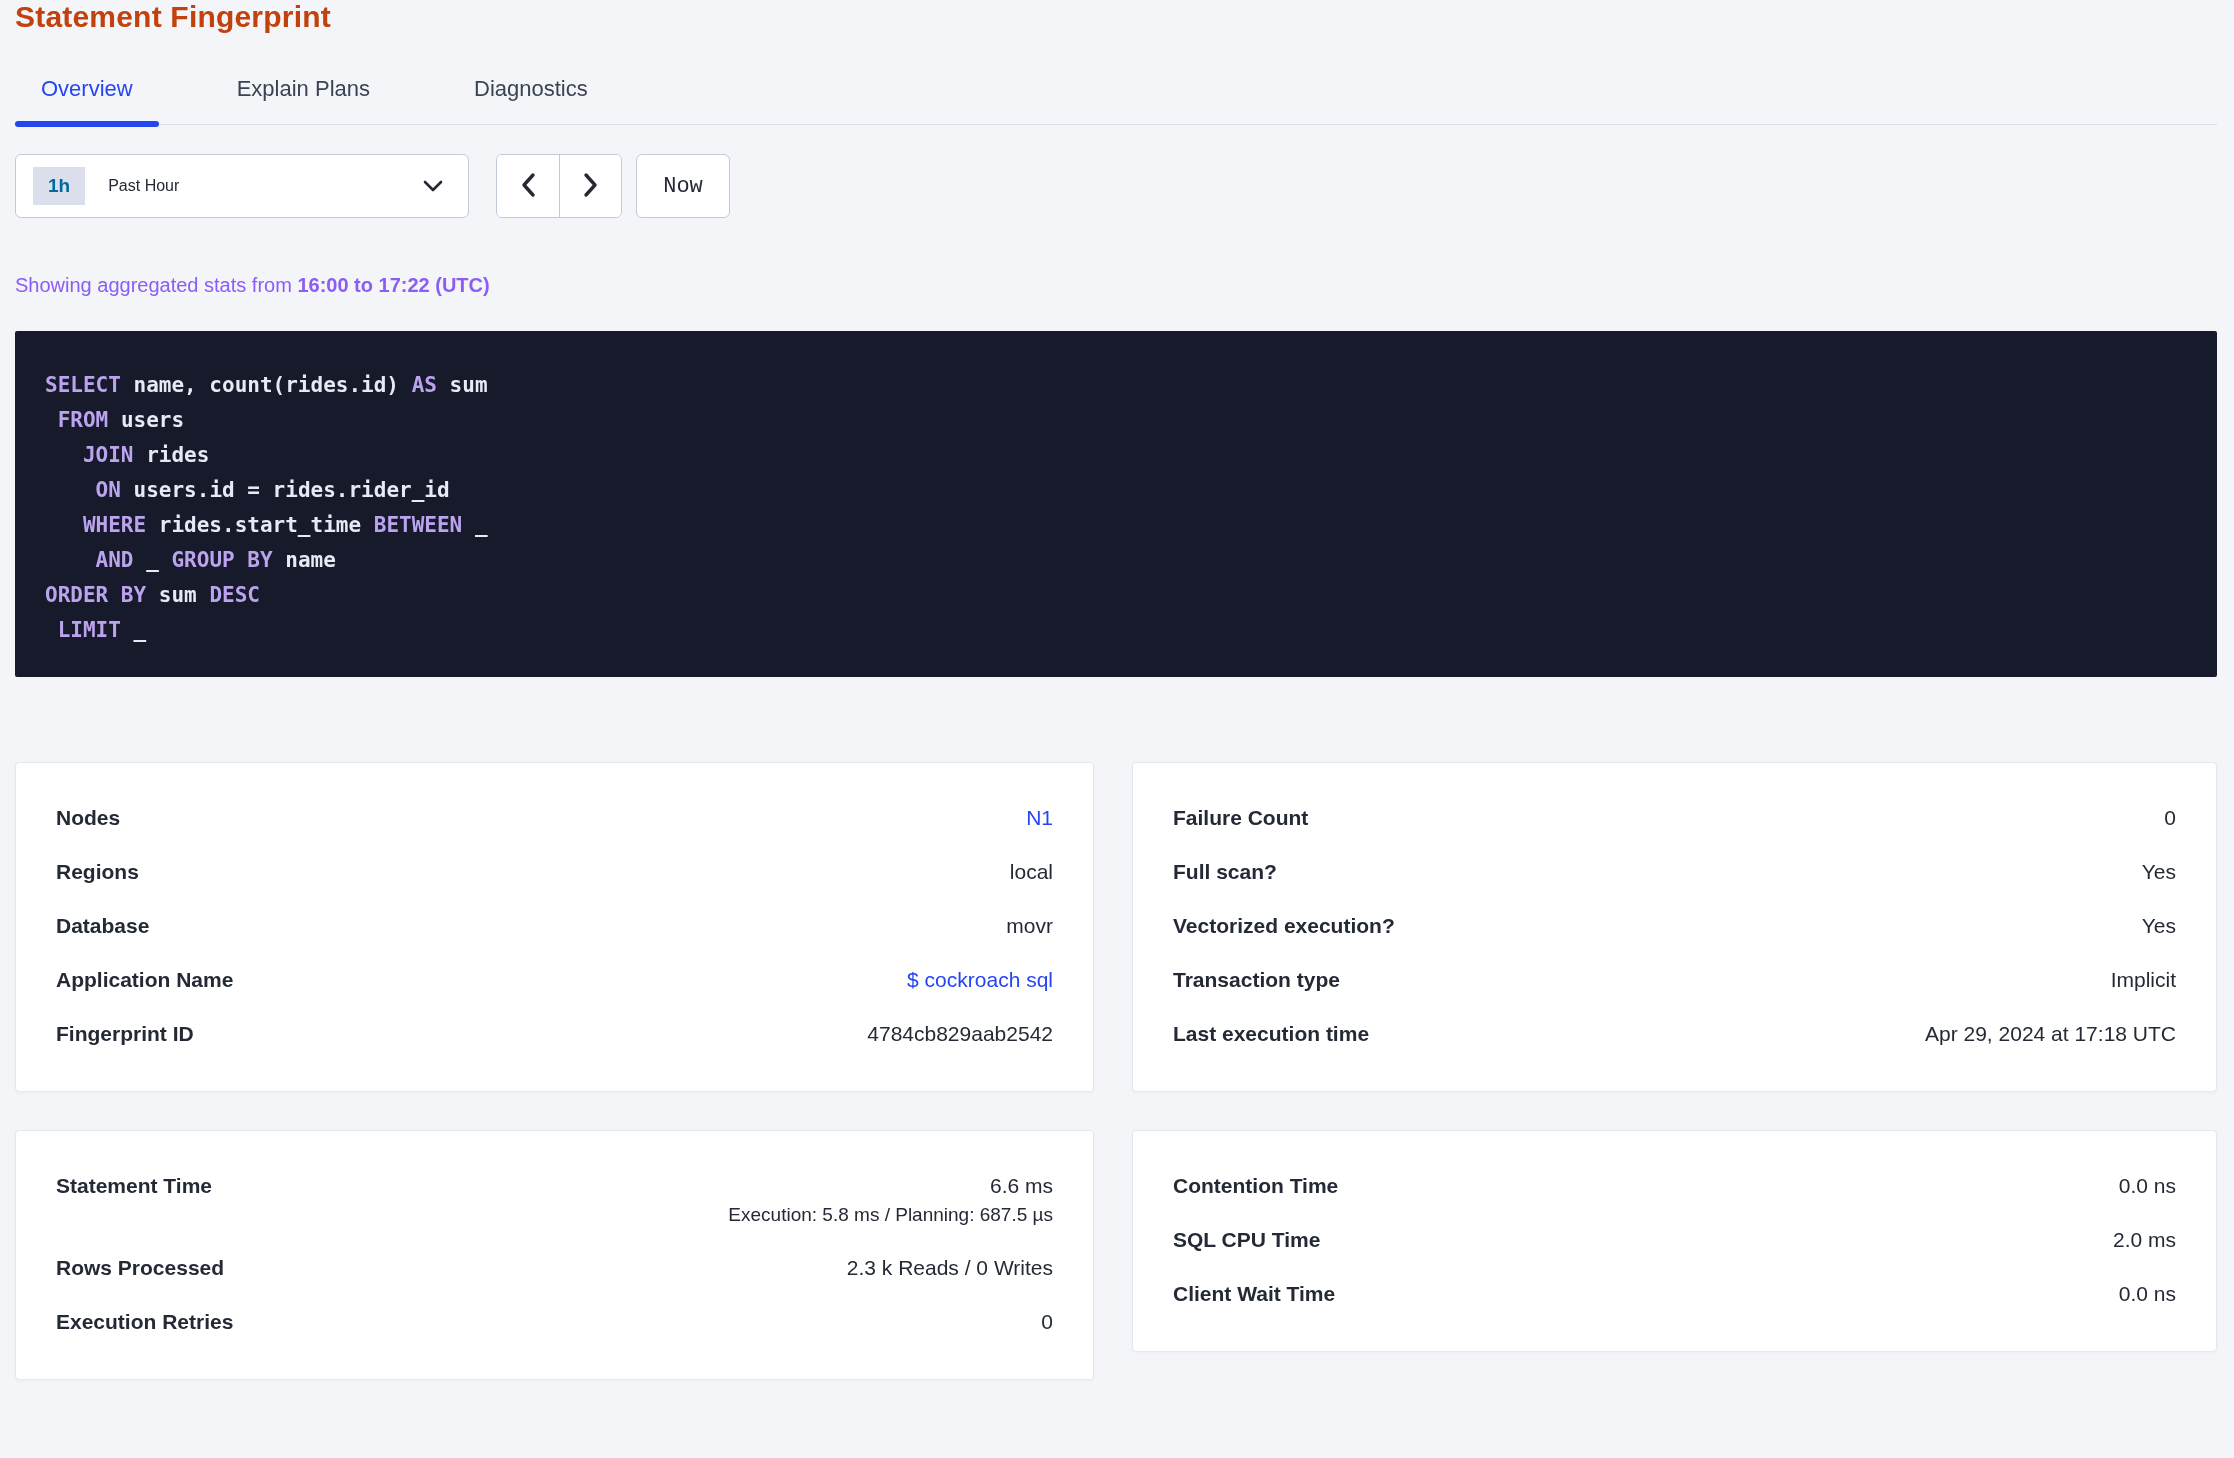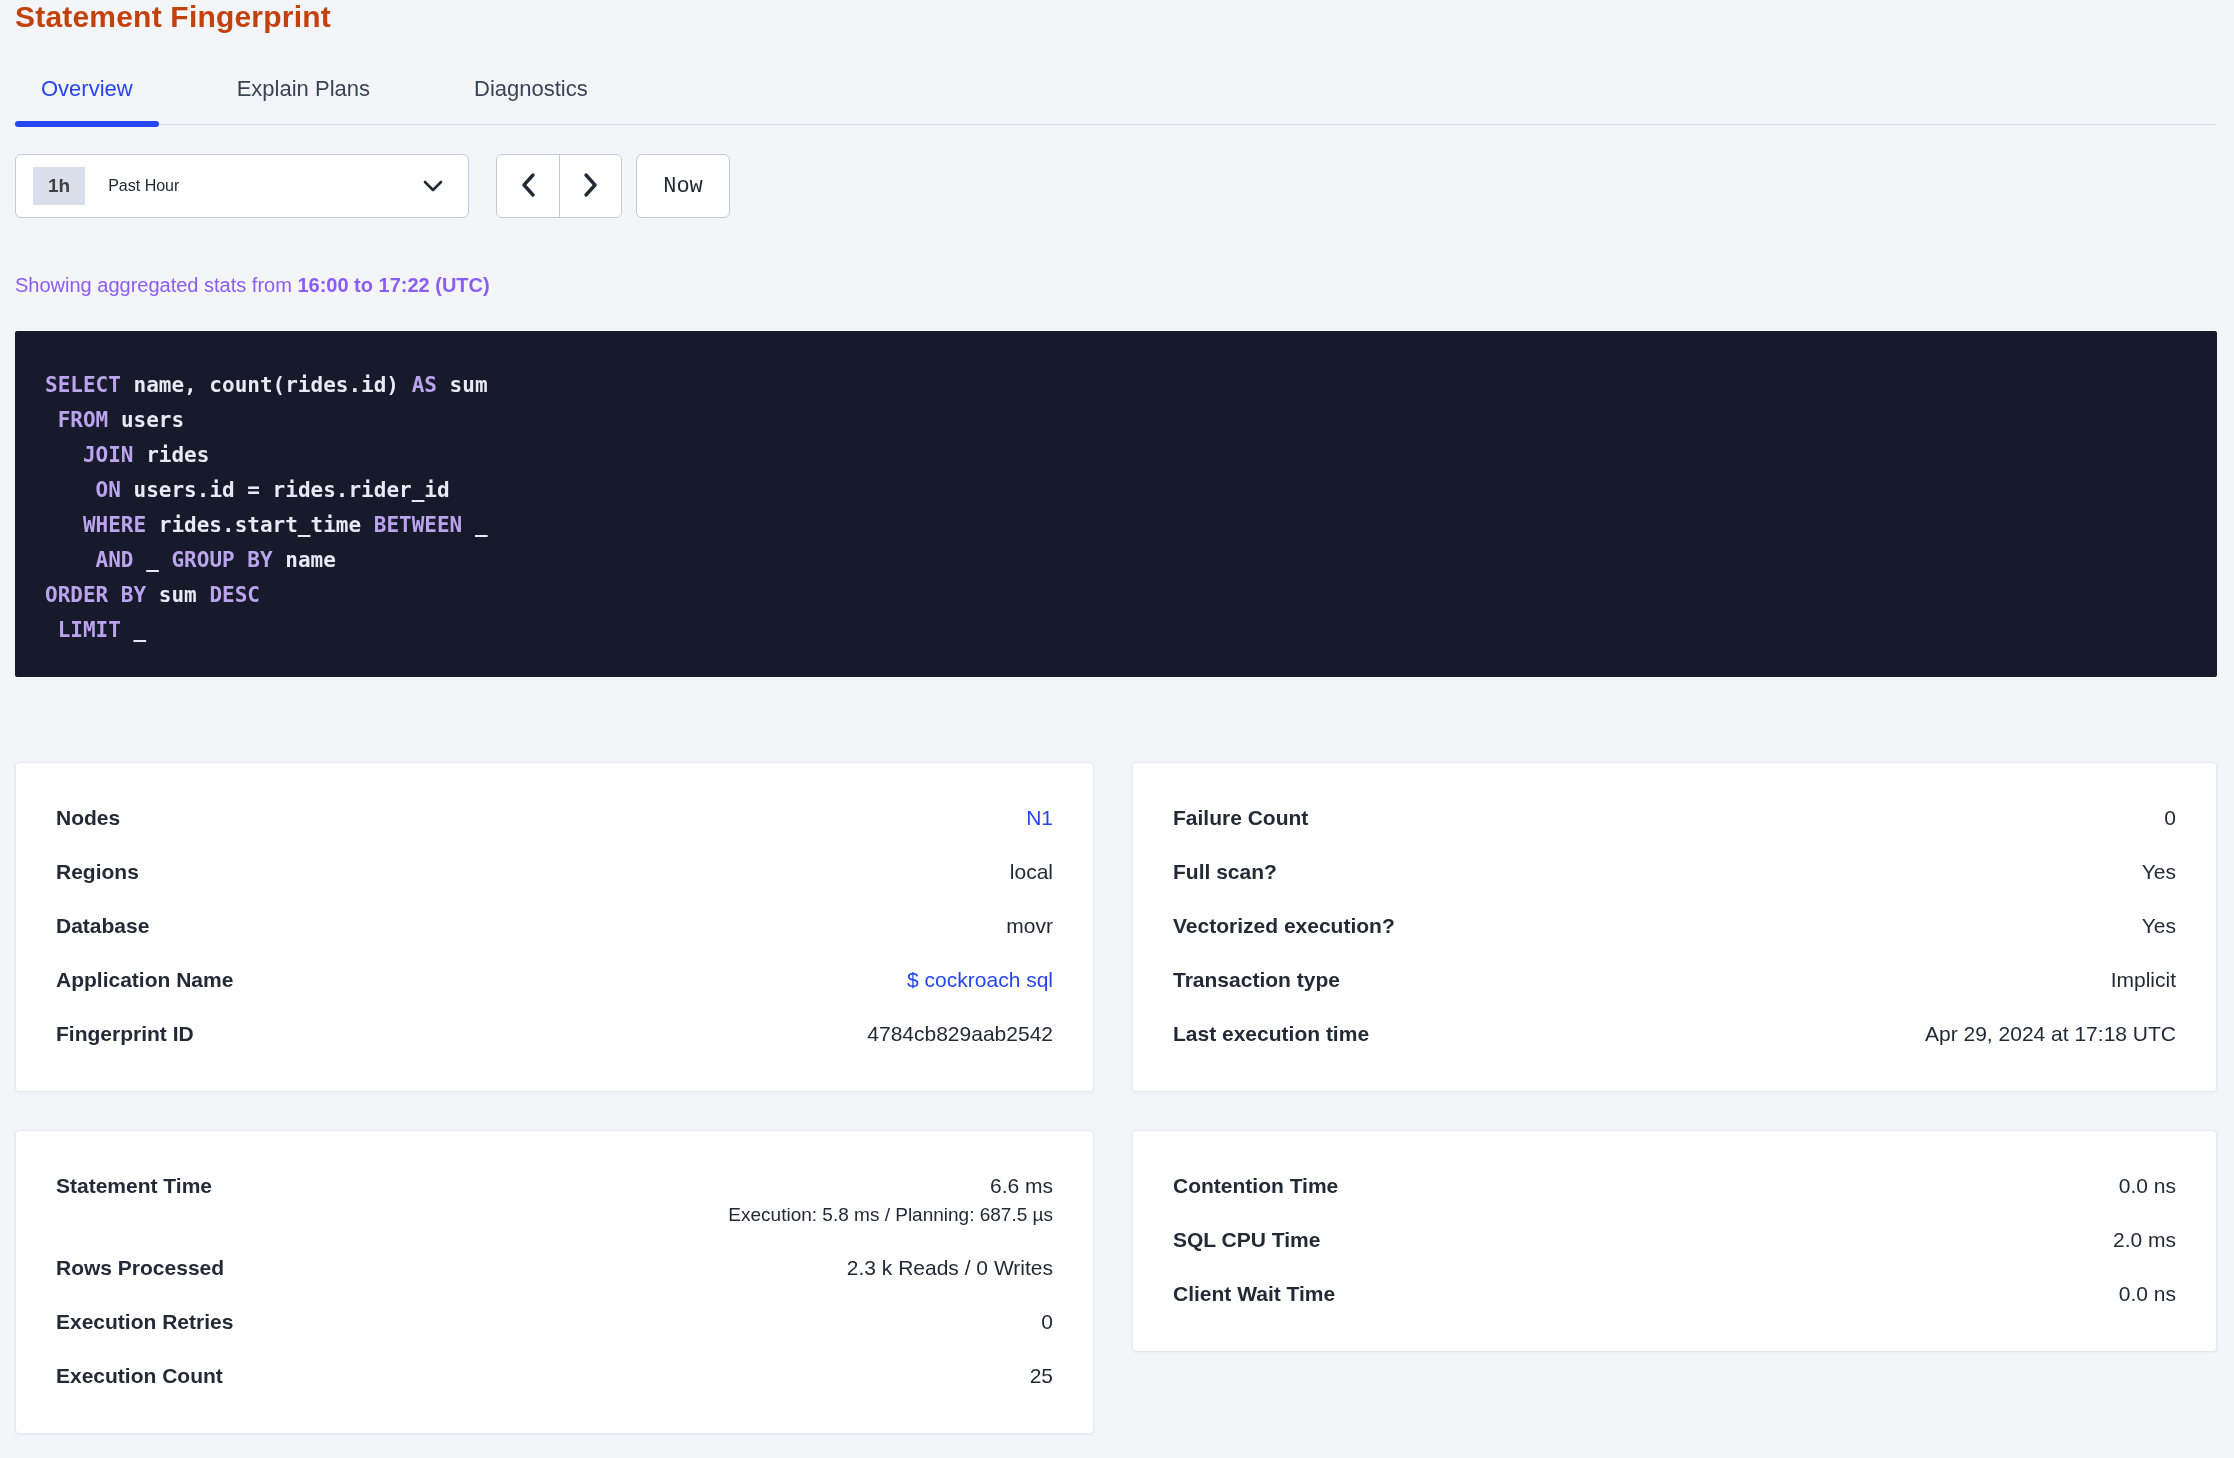--- a/index.html
+++ b/index.html
@@ -56,21 +56,21 @@
     padding: 0 24px 0 17px;
     cursor: pointer;
   }
   .range-badge {
     background: #DADFEB;
     border-radius: 0;
     font-size: 19px;
     font-weight: 700;
     padding: 8px 15px;
     margin-right: 23px;
-    color: #404040;
+    color: #0369a1;
   }
   .range-label { font-size: 16px; color: #242A35; }
   .range-caret { margin-left: auto; display: flex; align-items: center; }
 
   .pager {
     margin-left: 27px;
     display: flex;
     background: #FFFFFF;
     border: 1px solid #C2C9D9;
     border-radius: 6px;
@@ -270,24 +270,20 @@
           <div class="stat-valblock"><span class="stat-value">6.6 ms</span><div class="stat-subvalue">Execution: 5.8 ms / Planning: 687.5 µs</div></div>
         </div>
         <div class="stat-row">
           <span class="stat-label">Rows Processed</span>
           <div class="stat-valblock"><span class="stat-value">2.3 k Reads / 0 Writes</span></div>
         </div>
         <div class="stat-row">
           <span class="stat-label">Execution Retries</span>
           <div class="stat-valblock"><span class="stat-value">0</span></div>
         </div>
-        <div class="stat-row">
-          <span class="stat-label">Execution Count</span>
-          <div class="stat-valblock"><span class="stat-value">25</span></div>
-        </div>
       </div>
     <div class="card">
         <div class="stat-row">
           <span class="stat-label">Contention Time</span>
           <div class="stat-valblock"><span class="stat-value">0.0 ns</span></div>
         </div>
         <div class="stat-row">
           <span class="stat-label">SQL CPU Time</span>
           <div class="stat-valblock"><span class="stat-value">2.0 ms</span></div>
         </div>

